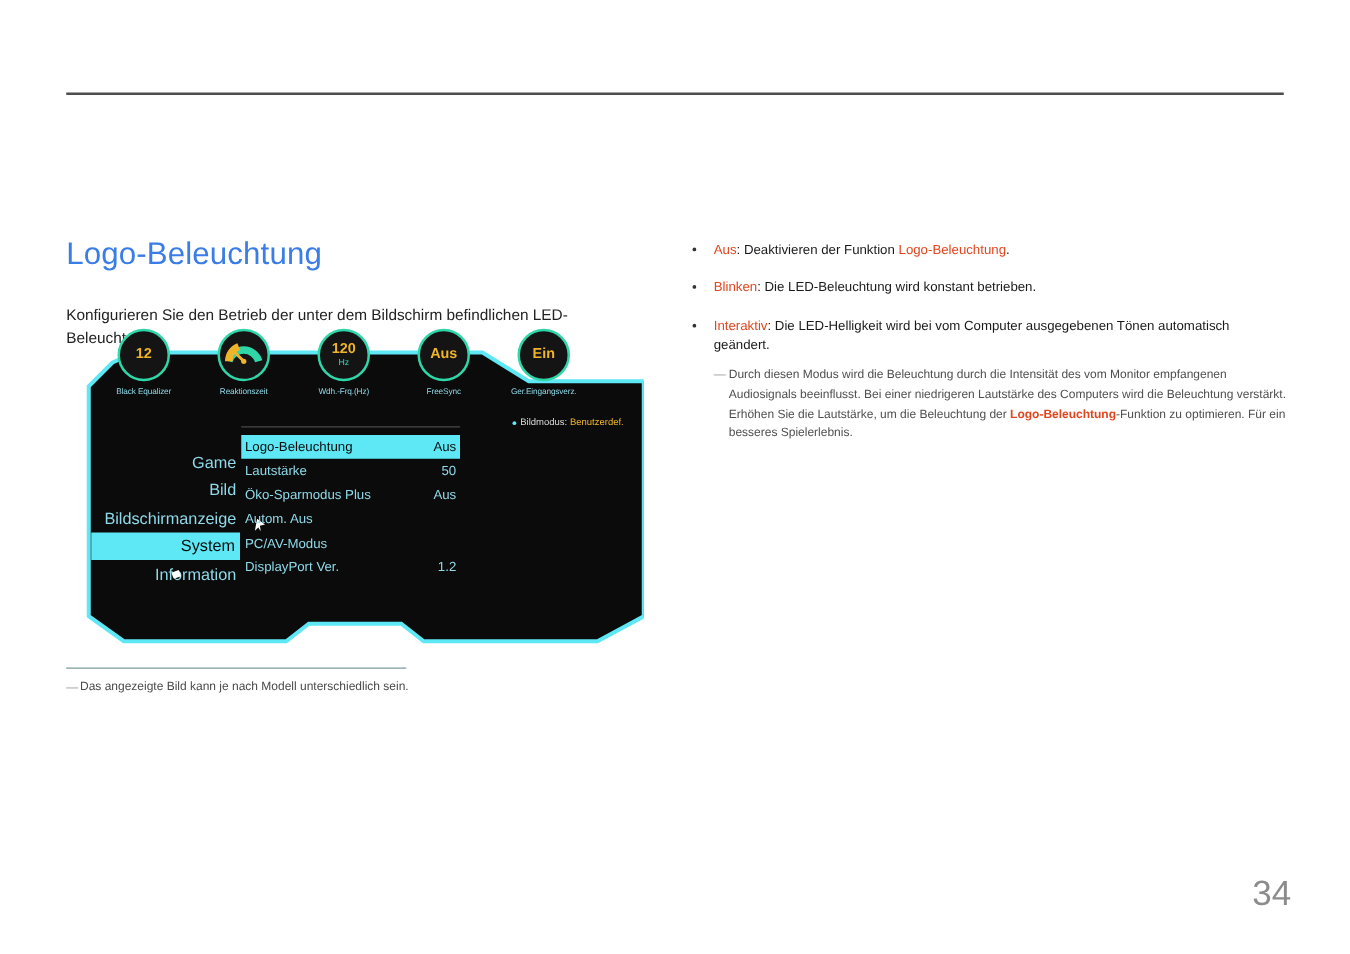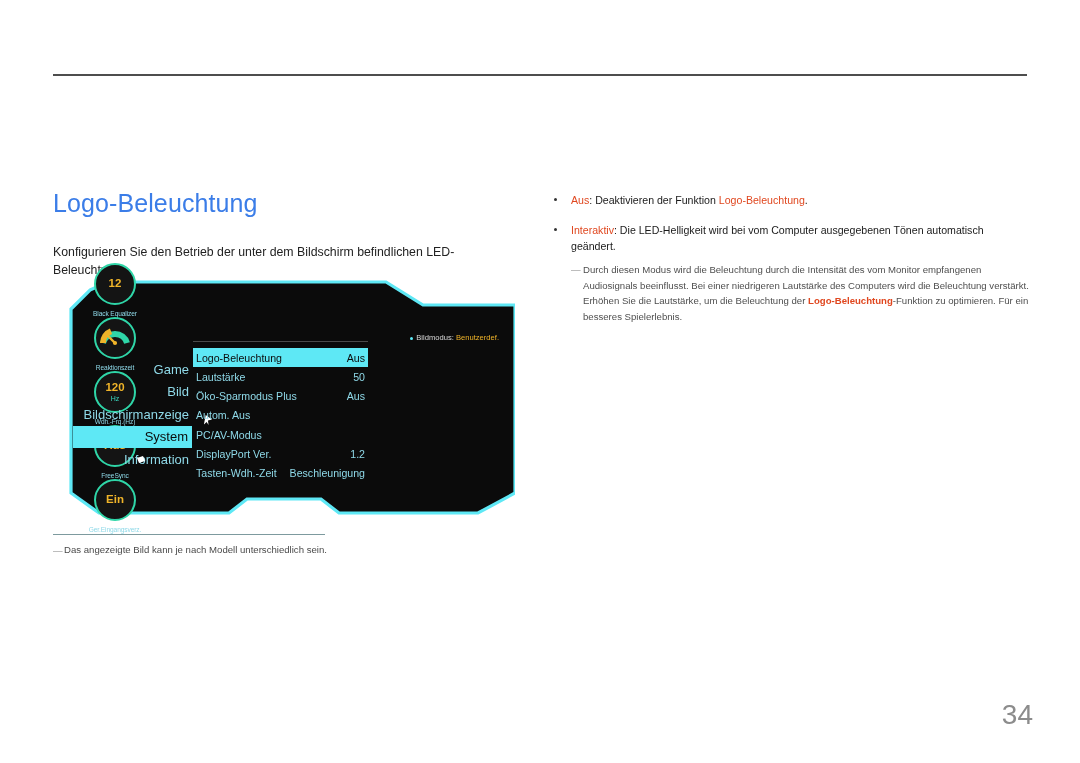--- a/index.html
+++ b/index.html
@@ -87,21 +87,20 @@
 
   
   .dial-row {
     position: absolute;
     left: 22px;
     top: 0px;
     width: 420px;
     height: 74px;
     display: flex;
     gap: 0px;
-    flex-direction: column;
   }
   .dial-cell {
     width: 80px;
     position: relative;
     text-align: center;
   }
   .dial {
     width: 42px;
     height: 42px;
     margin: 0 auto;
@@ -406,24 +405,20 @@
       <span class="v"></span>
     </div>
     <div class="osd-row">
       <span class="k">PC/AV-Modus</span>
       <span class="v"></span>
     </div>
     <div class="osd-row">
       <span class="k">DisplayPort Ver.</span>
       <span class="v">1.2</span>
     </div>
-    <div class="osd-row">
-      <span class="k">Tasten-Wdh.-Zeit</span>
-      <span class="v">Beschleunigung</span>
-    </div>
   </div>
 
   <div class="osd-info">
     <div class="osd-info-top">
       <span class="dot"></span><span>Bildmodus:</span>
       <span class="val">Benutzerdef.</span>
     </div>
   </div>
 
 </div>
@@ -435,20 +430,24 @@
   </div>
 </div>
 
 <div class="right-col">
 
   <div class="bullet">
     <span class="dot"></span>
     <span class="accent">Aus</span><span>: Deaktivieren der Funktion </span><span class="accent">Logo-Beleuchtung</span><span>.</span>
   </div>
 
+  <div class="bullet">
+    <span class="dot"></span>
+    <span class="accent">Blinken</span><span>: Die LED-Beleuchtung wird konstant betrieben.</span>
+  </div>
 
   <div class="bullet">
     <span class="dot"></span>
     <span class="accent">Interaktiv</span><span>: Die LED-Helligkeit wird bei vom Computer ausgegebenen Tönen automatisch geändert.</span>
   </div>
 
   <div class="subnote">
     <span class="dash">―</span><span>Durch diesen Modus wird die Beleuchtung durch die Intensität des vom Monitor empfangenen Audiosignals beeinflusst. Bei einer niedrigeren Lautstärke des Computers wird die Beleuchtung verstärkt. Erhöhen Sie die Lautstärke, um die Beleuchtung der </span><span class="accent-b">Logo-Beleuchtung</span><span>-Funktion zu optimieren. Für ein besseres Spielerlebnis.</span>
   </div>
 

